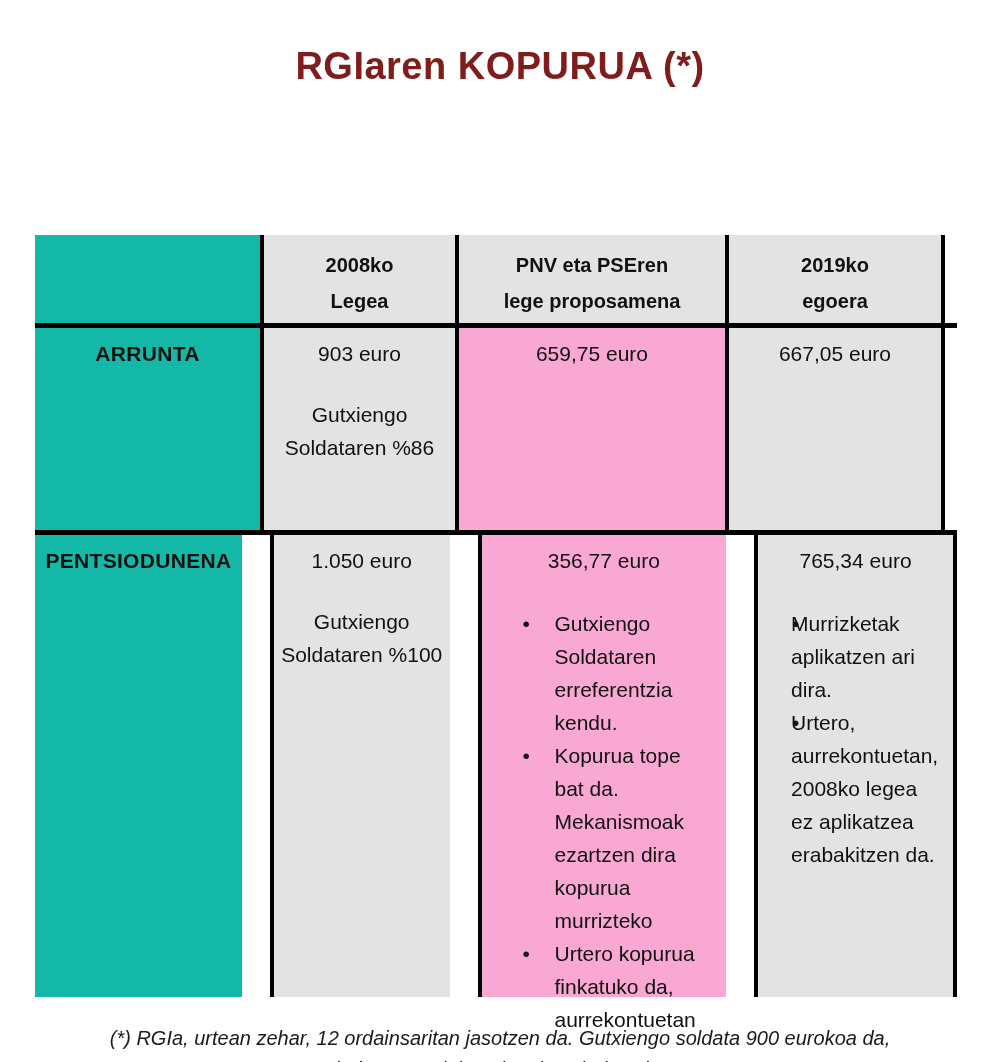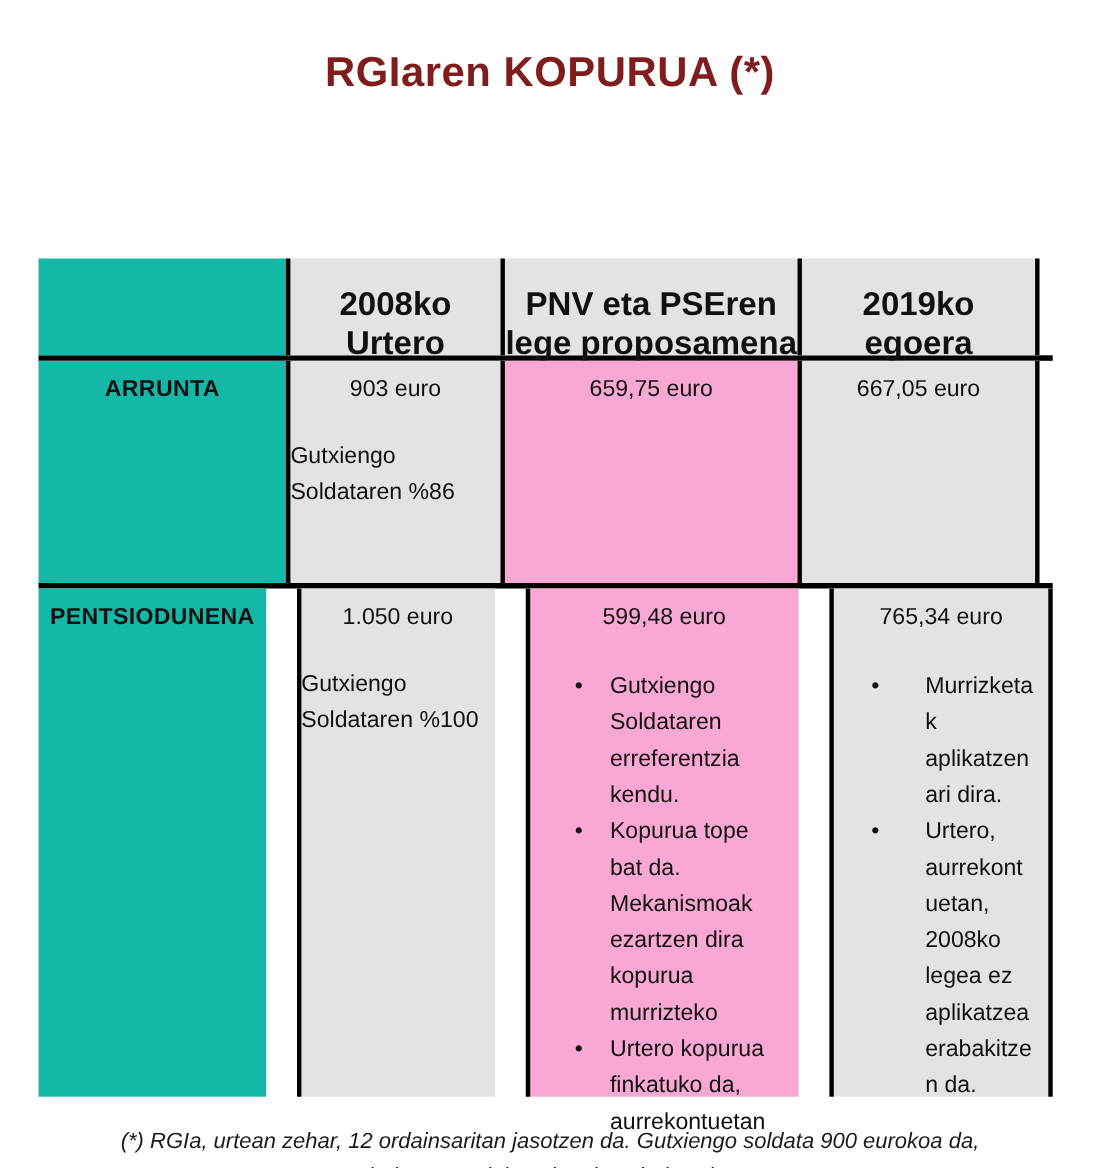--- a/index.html
+++ b/index.html
@@ -37,24 +37,24 @@
   .colB { width: 270px; }
   .colC { width: 220px; }
   .data { border-left: 4px solid #000000; }
   .data.last { border-right: 4px solid #000000; }
   .gray { background: #e3e3e3; }
   .white { background: #f9a8d4; }
 
   .head-row { height: 88px; }
   .head-cell {
     font-weight: bold;
-    font-size: 30px;
+    font-size: 20px;
     line-height: 36px;
     text-align: center;
-    padding-top: 24px;
+    padding-top: 12px;
   }
   .hdiv { height: 5px; background: #000000; width: 922px; }
 
   .row1 { height: 202px; }
   .row2 { height: 462px; gap: 28px; }
 
   .rowlabel {
     text-align: center;
     font-weight: bold;
     font-size: 21px;
@@ -63,39 +63,40 @@
     letter-spacing: 0.3px;
   }
   .amount {
     text-align: center;
     font-size: 21px;
     line-height: 33px;
     margin-top: 9px;
   }
   .notes {
     margin-top: 28px;
+    text-align: center;
     font-size: 21px;
     line-height: 33px;
   }
   ul.bullets {
     list-style: none;
     margin: 30px 0 0 0;
     padding: 0;
     font-size: 21px;
     line-height: 33px;
   }
   ul.bullets li { position: relative; overflow-wrap: anywhere; text-align: left; }
   ul.bullets li::before {
     content: "\2022";
     position: absolute;
     font-size: 21px;
   }
   .bullets-b li { padding-left: 73px; padding-right: 21px; }
   .bullets-b li::before { left: 41px; }
-  .bullets-c li { padding-left: 83px; padding-right: 13px; }
+  .bullets-c li { padding-left: 33px; padding-right: 13px; }
   .bullets-c li::before { left: 34px; }
 
   .footnote {
     position: absolute;
     top: 981px;
     left: 0;
     width: 1000px;
     text-align: center;
     font-style: italic;
     font-size: 20px;
@@ -109,21 +110,21 @@
 <div class="page">
 
   <h1 class="title">RGIaren KOPURUA (*)</h1>
 
   <div class="tbl">
 
     <div class="row head-row">
       <div class="cell lab-col"></div>
       <div class="cell data colA gray head-cell">
         <div>2008ko</div>
-        <div>Urtero</div>
+        <div>Legea</div>
       </div>
       <div class="cell data colB gray head-cell">
         <div>PNV eta PSEren</div>
         <div>lege proposamena</div>
       </div>
       <div class="cell data colC gray head-cell last">
         <div>2019ko</div>
         <div>egoera</div>
       </div>
     </div>
@@ -156,21 +157,21 @@
         <div class="rowlabel">PENTSIODUNENA</div>
       </div>
       <div class="cell data colA gray">
         <div class="amount">1.050 euro</div>
         <div class="notes">
           <div>Gutxiengo</div>
           <div>Soldataren %100</div>
         </div>
       </div>
       <div class="cell data colB white">
-        <div class="amount">599,48 euro</div>
+        <div class="amount">356,77 euro</div>
         <ul class="bullets bullets-b">
           <li>Gutxiengo Soldataren erreferentzia kendu.</li>
           <li>Kopurua tope bat da. Mekanismoak ezartzen dira kopurua murrizteko</li>
           <li>Urtero kopurua finkatuko da, aurrekontuetan</li>
         </ul>
       </div>
       <div class="cell data colC gray last">
         <div class="amount">765,34 euro</div>
         <ul class="bullets bullets-c">
           <li>Murrizketak aplikatzen ari dira.</li>

